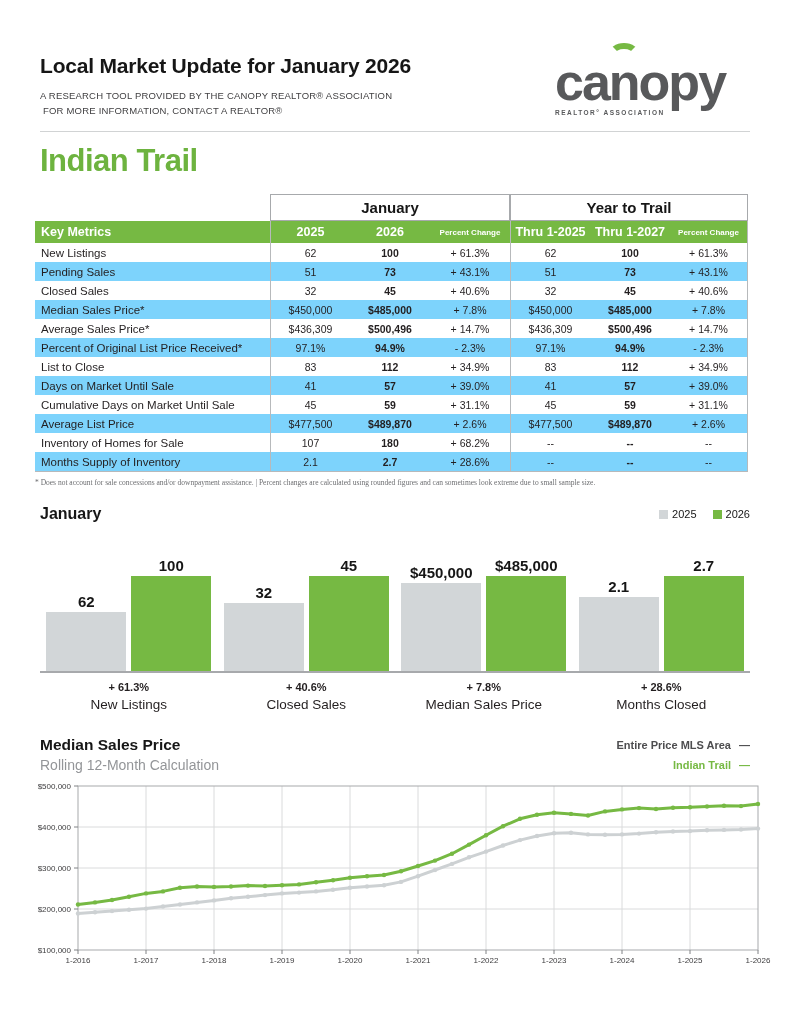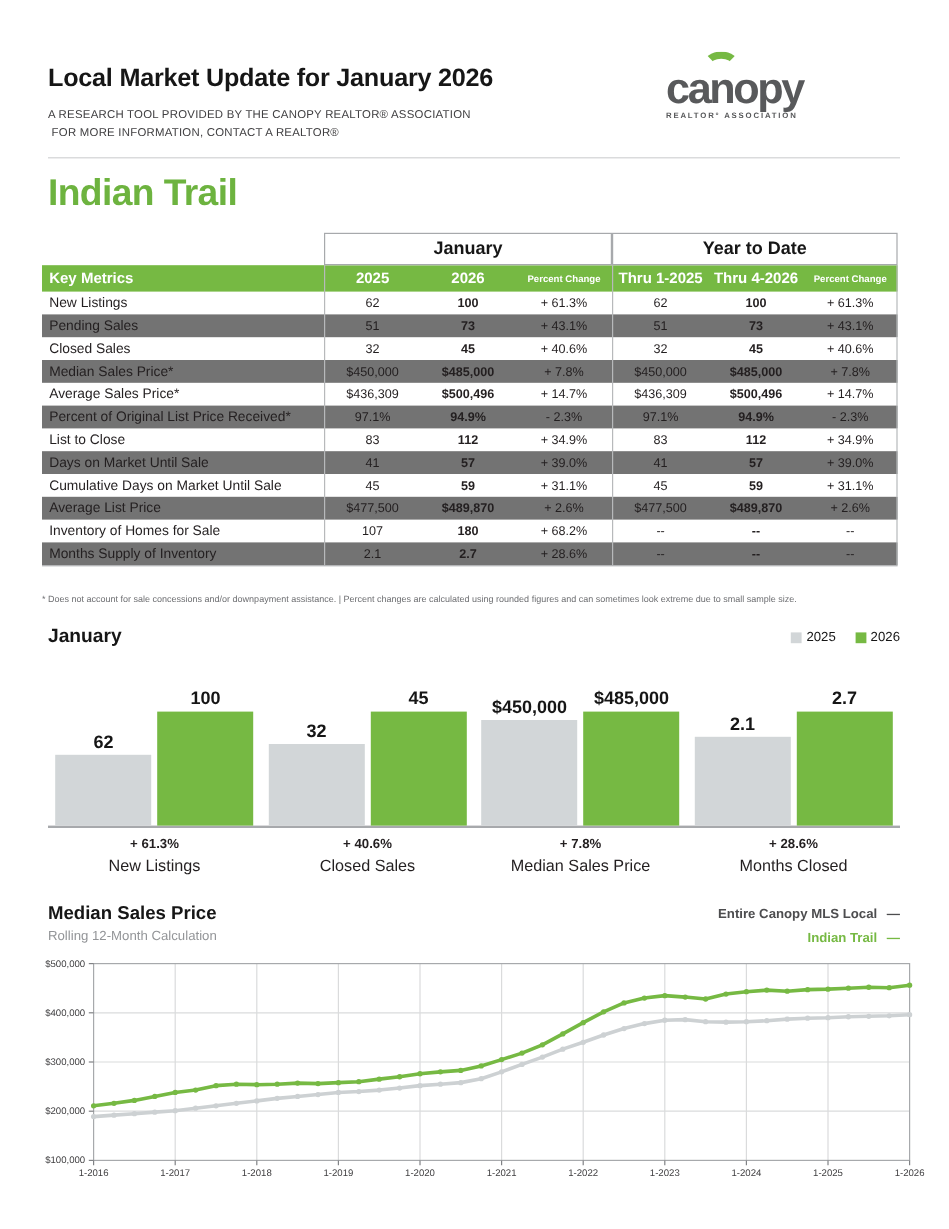--- a/index.html
+++ b/index.html
@@ -6,21 +6,21 @@
   html,body { width:791px; height:1024px; background:#fff; overflow:hidden;
               font-family:"Liberation Sans", sans-serif; color:#231f20; }
   .page { width:791px; height:1024px; padding:0 41px 0 40px; position:relative; }
 
   
   .hdr { margin-top:54px; display:flex; justify-content:space-between; align-items:flex-start; }
   .hdr-title { font-size:21px; font-weight:bold; color:#161616; letter-spacing:-0.2px; margin-bottom:11px; }
   .hdr-sub { font-size:9.5px; color:#414042; line-height:1.55; letter-spacing:0.2px; }
   .hdr-sub .l2 { padding-left:3px; }
   .logo { width:195px; text-align:left; margin-top:2px; position:relative; }
-  .logo-word { font-size:36px; font-weight:bold; color:#58595b; letter-spacing:-2px; line-height:1; }
+  .logo-word { font-size:52px; font-weight:bold; color:#58595b; letter-spacing:-2px; line-height:1; }
   .logo-n { position:relative; display:inline-block; }
   .logo-arc { position:absolute; left:50%; transform:translateX(-50%); top:-13px;
               width:30px; height:22px; border:6px solid transparent; border-top-color:#76b943;
               border-radius:50%; }
   .logo-tag { font-size:6.5px; font-weight:bold; letter-spacing:1.5px; color:#58595b; margin-top:1px; }
   .divider { border-top:1px solid #d1d3d4; margin-top:13px; }
 
   
   .loc-name { margin-top:11px; font-size:31px; font-weight:bold; color:#6db33f; letter-spacing:-0.5px; }
   .loc-state { margin-top:19px; font-size:13px; color:#77787b; }
@@ -29,28 +29,28 @@
   .tbl { margin-top:15px; margin-left:-5px; width:713px; }
   .t-row { display:grid; grid-template-columns:235px 80px 80px 80px 80px 80px 78px; align-items:center; }
   .g-row { display:grid; grid-template-columns:235px 240px 238px; height:27px; }
   .g-cell { border:1px solid #a7a9ac; display:flex; align-items:center; justify-content:center;
             font-size:15px; font-weight:bold; color:#161616; background:#fff; }
   .h-row { height:22px; background:#76b943; color:#fff; }
   .h-metric { font-size:12.5px; font-weight:bold; padding-left:6px; text-align:left; }
   .h-year { font-size:12.5px; font-weight:bold; text-align:center; }
   .h-pct { font-size:8px; font-weight:bold; text-align:center; }
   .d-row { height:19px; font-size:10.5px; }
-  .d-row.stripe { background:#737373; }
+  .d-row.stripe { background:#7dd3fc; }
   .c-metric { font-size:11.5px; padding-left:6px; text-align:left; }
   .c-val { text-align:center; }
   .c-bold { font-weight:bold; }
   .col-sep { border-left:1px solid #b7b9bb; height:100%; display:flex; align-items:center; justify-content:center; }
   .c-last { border-right:1px solid #b7b9bb; height:100%; display:flex; align-items:center; justify-content:center; }
   .t-body { border-bottom:1px solid #b7b9bb; }
-  .footnote { margin-top:23px; margin-left:-5px; font-size:7.5px; color:#6d6e71; }
+  .footnote { margin-top:6px; margin-left:-5px; font-size:7.5px; color:#6d6e71;font-family:Liberation Serif, serif; }
 
   
   .bar-section { margin-top:18px; }
   .bar-head { display:flex; justify-content:space-between; align-items:flex-start; }
   .bar-title { font-size:16px; font-weight:bold; color:#161616; }
   .bar-legend { display:flex; gap:16px; font-size:11px; color:#161616; margin-top:3px; }
   .bar-legend .item { display:flex; align-items:center; gap:4px; }
   .swatch { width:9px; height:9px; display:inline-block; }
   .bar-groups { margin-top:22px; display:grid; grid-template-columns:repeat(4,1fr);
                 align-items:end; height:128px; border-bottom:2px solid #a7a9ac; }
@@ -59,21 +59,21 @@
   .bar-value { position:absolute; top:-19px; left:50%; transform:translateX(-50%);
                font-size:15px; font-weight:bold; color:#161616; white-space:nowrap; }
   .bar-labels { display:grid; grid-template-columns:repeat(4,1fr); text-align:center; }
   .pct { font-size:11px; font-weight:bold; margin-top:8px; }
   .gname { font-size:13.5px; margin-top:4px; }
 
   
   .line-section { margin-top:24px; }
   .line-head { display:flex; justify-content:space-between; align-items:flex-start; }
   .line-title { font-size:15.5px; font-weight:bold; color:#161616; }
-  .line-sub { font-size:11px; color:#939598; margin-top:3px; }
+  .line-sub { font-size:14px; color:#939598; margin-top:3px; }
   .line-legend { text-align:right; font-size:11px; font-weight:bold; line-height:1.8; }
   .line-legend .dash { margin-left:8px; font-weight:bold; }
   .line-svg { display:block; margin-left:-10px; margin-top:2px; }
 
   .page-footer { text-align:center; font-size:8px; color:#808285; margin-top:0px; }
 </style>
 </head>
 <body>
 
 <div class="page">
@@ -92,29 +92,29 @@
     </div>
   </div>
   <div class="divider"></div>
 
   <div class="loc-name">Indian Trail</div>
 
   <div class="tbl">
     <div class="g-row">
       <div></div>
       <div class="g-cell">January</div>
-      <div class="g-cell">Year to Date</div>
+      <div class="g-cell">Year to Trail</div>
     </div>
     <div class="t-row h-row">
       <div class="h-metric">Key Metrics</div>
       <div class="h-year col-sep">2025</div>
       <div class="h-year">2026</div>
       <div class="h-pct">Percent Change</div>
       <div class="h-year col-sep">Thru 1-2025</div>
-      <div class="h-year">Thru 4-2026</div>
+      <div class="h-year">Thru 1-2027</div>
       <div class="h-pct c-last">Percent Change</div>
     </div>
     <div class="t-body">
         <div class="t-row d-row">
           <div class="c-metric">New Listings</div>
           <div class="c-val col-sep">62</div>
           <div class="c-val c-bold">100</div>
           <div class="c-val">+ 61.3%</div>
           <div class="c-val col-sep">62</div>
           <div class="c-val c-bold">100</div>
@@ -291,21 +291,21 @@
       </div>
   </div>
 
   <div class="line-section">
     <div class="line-head">
       <div>
         <div class="line-title">Median Sales Price</div>
         <div class="line-sub">Rolling 12-Month Calculation</div>
       </div>
       <div class="line-legend">
-          <div style="color: rgb(77, 77, 79);"><span>Entire Canopy MLS Local</span><span class="dash">—</span></div>
+          <div style="color: rgb(77, 77, 79);"><span>Entire Price MLS Area</span><span class="dash">—</span></div>
           <div style="color: rgb(118, 185, 67);"><span>Indian Trail</span><span class="dash">—</span></div>
         </div>
     </div>
     <svg class="line-svg" width="760" height="190" viewBox="0 0 760 190">
         <line x1="116" y1="8" x2="116" y2="172" stroke="#dadbdc" stroke-width="1"></line>
         <line x1="184" y1="8" x2="184" y2="172" stroke="#dadbdc" stroke-width="1"></line>
         <line x1="252" y1="8" x2="252" y2="172" stroke="#dadbdc" stroke-width="1"></line>
         <line x1="320" y1="8" x2="320" y2="172" stroke="#dadbdc" stroke-width="1"></line>
         <line x1="388" y1="8" x2="388" y2="172" stroke="#dadbdc" stroke-width="1"></line>
         <line x1="456" y1="8" x2="456" y2="172" stroke="#dadbdc" stroke-width="1"></line>

